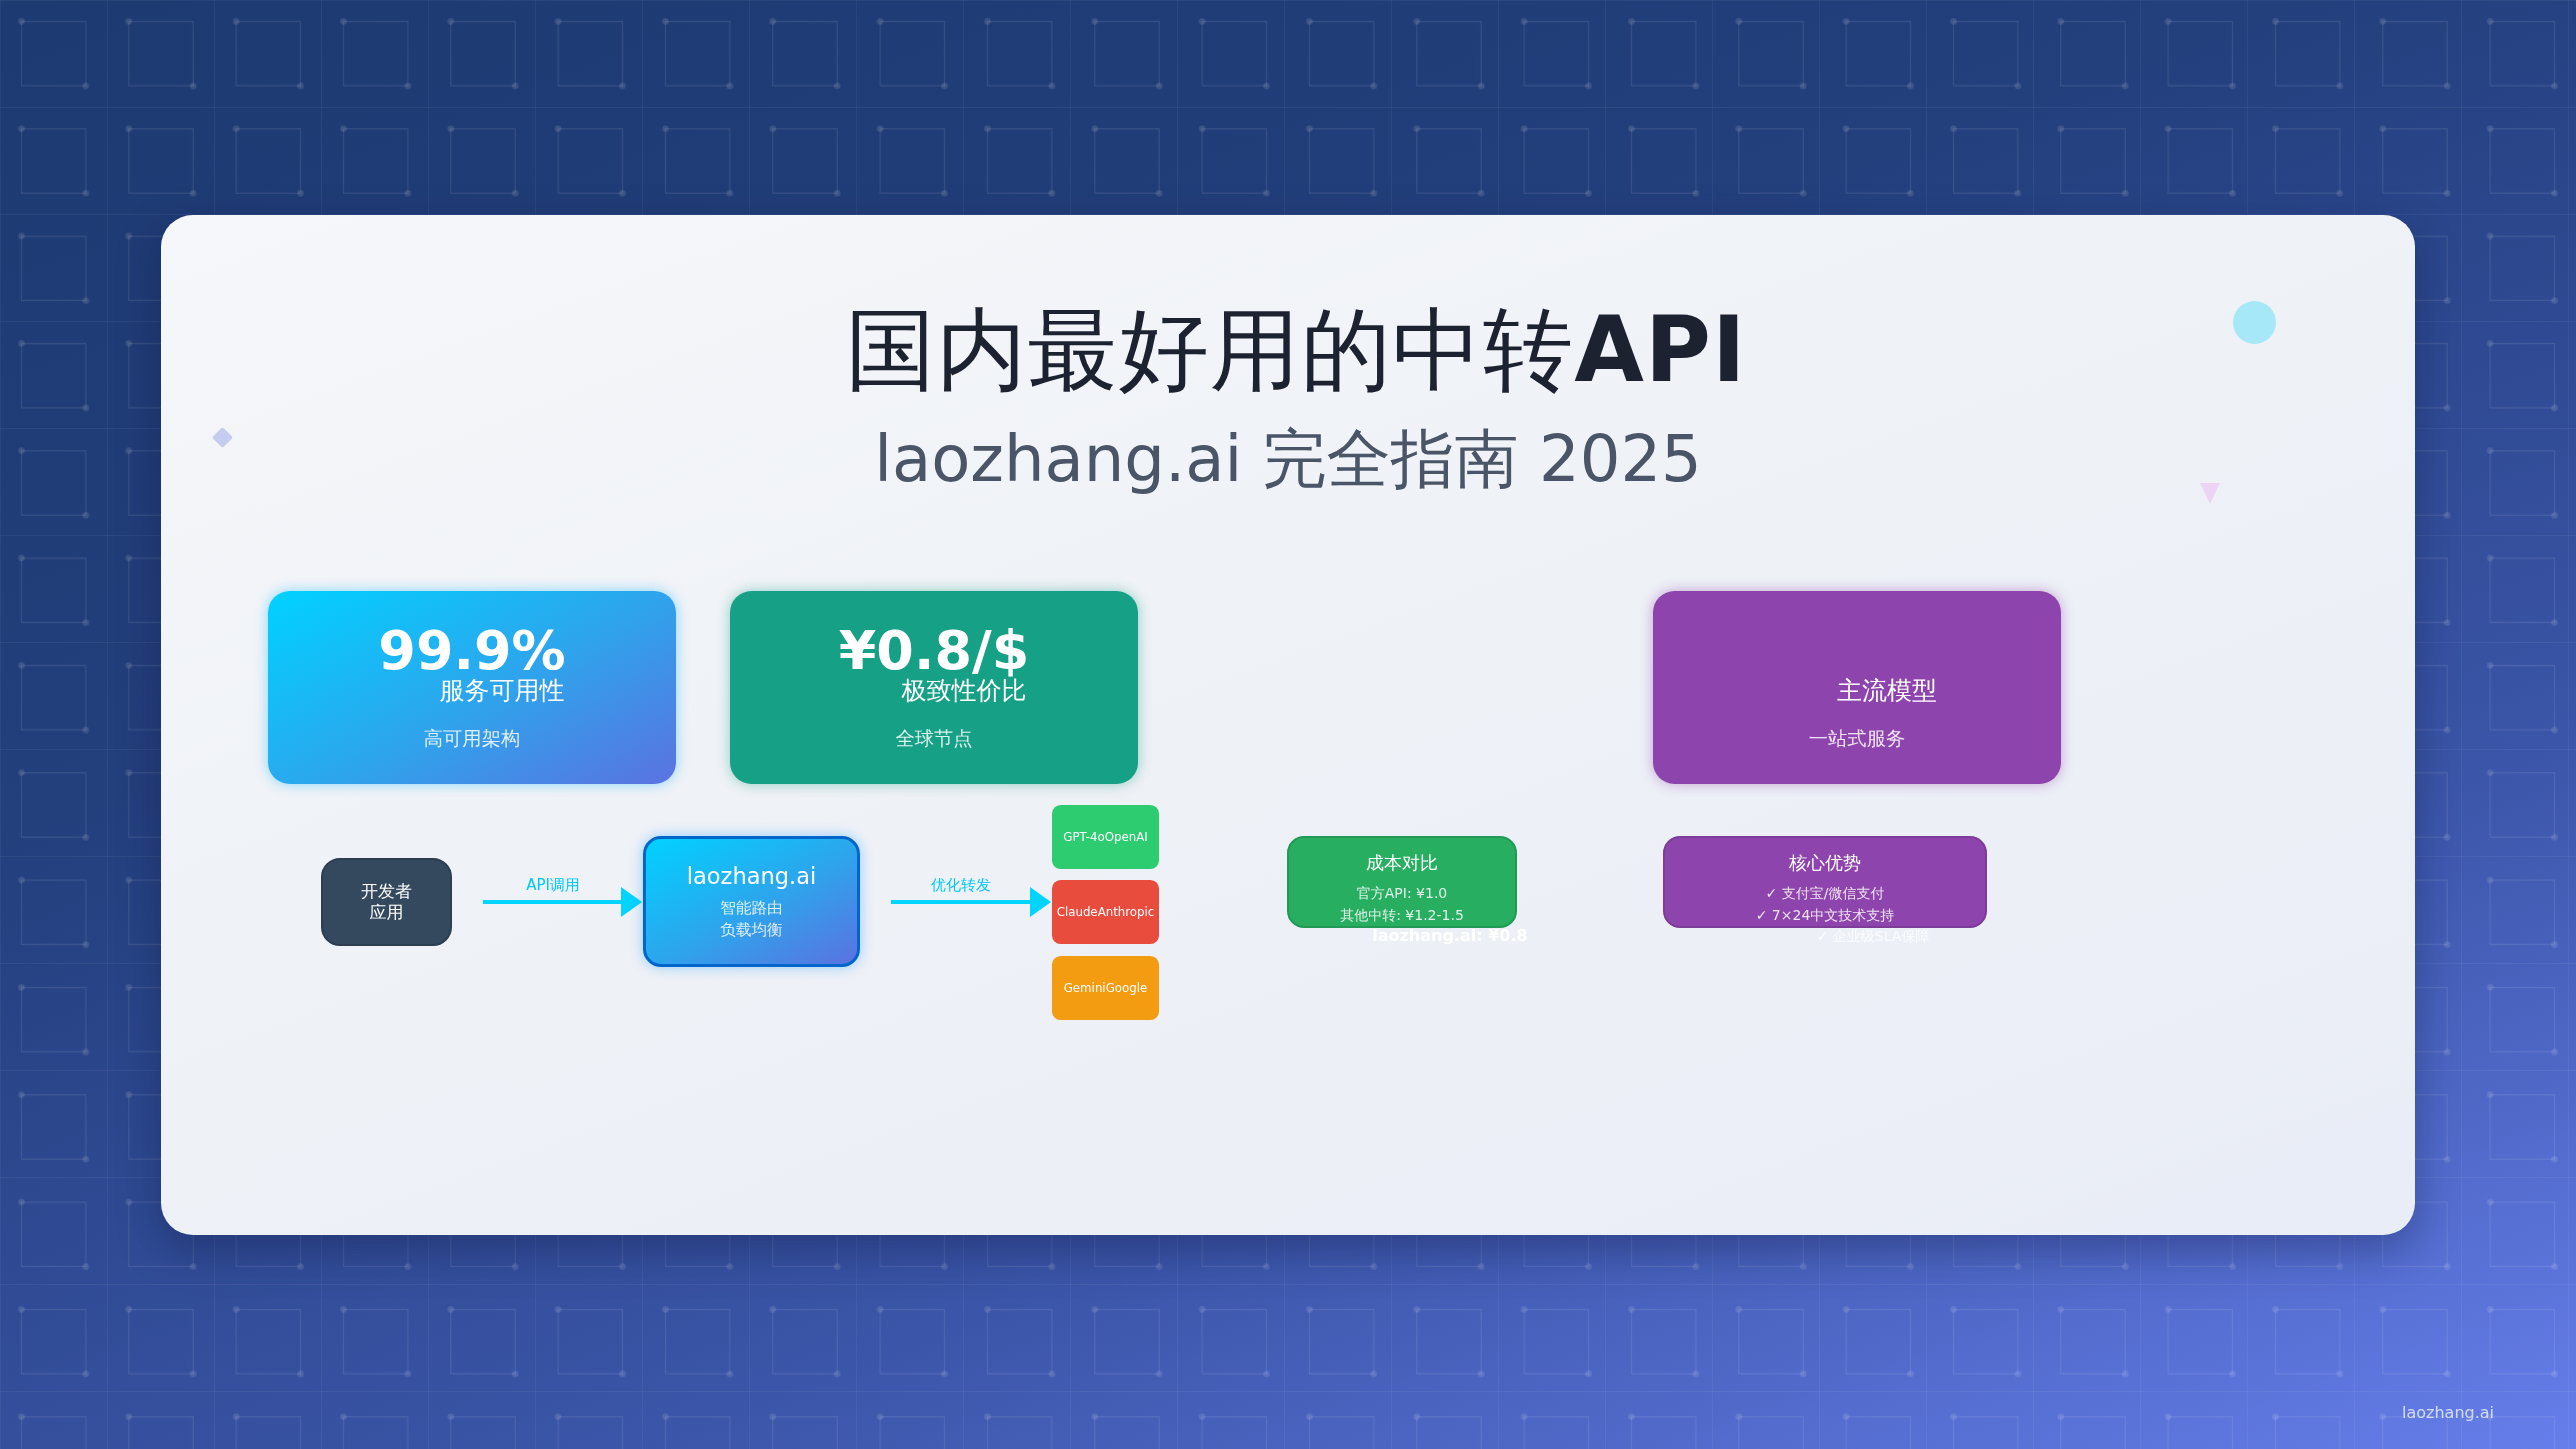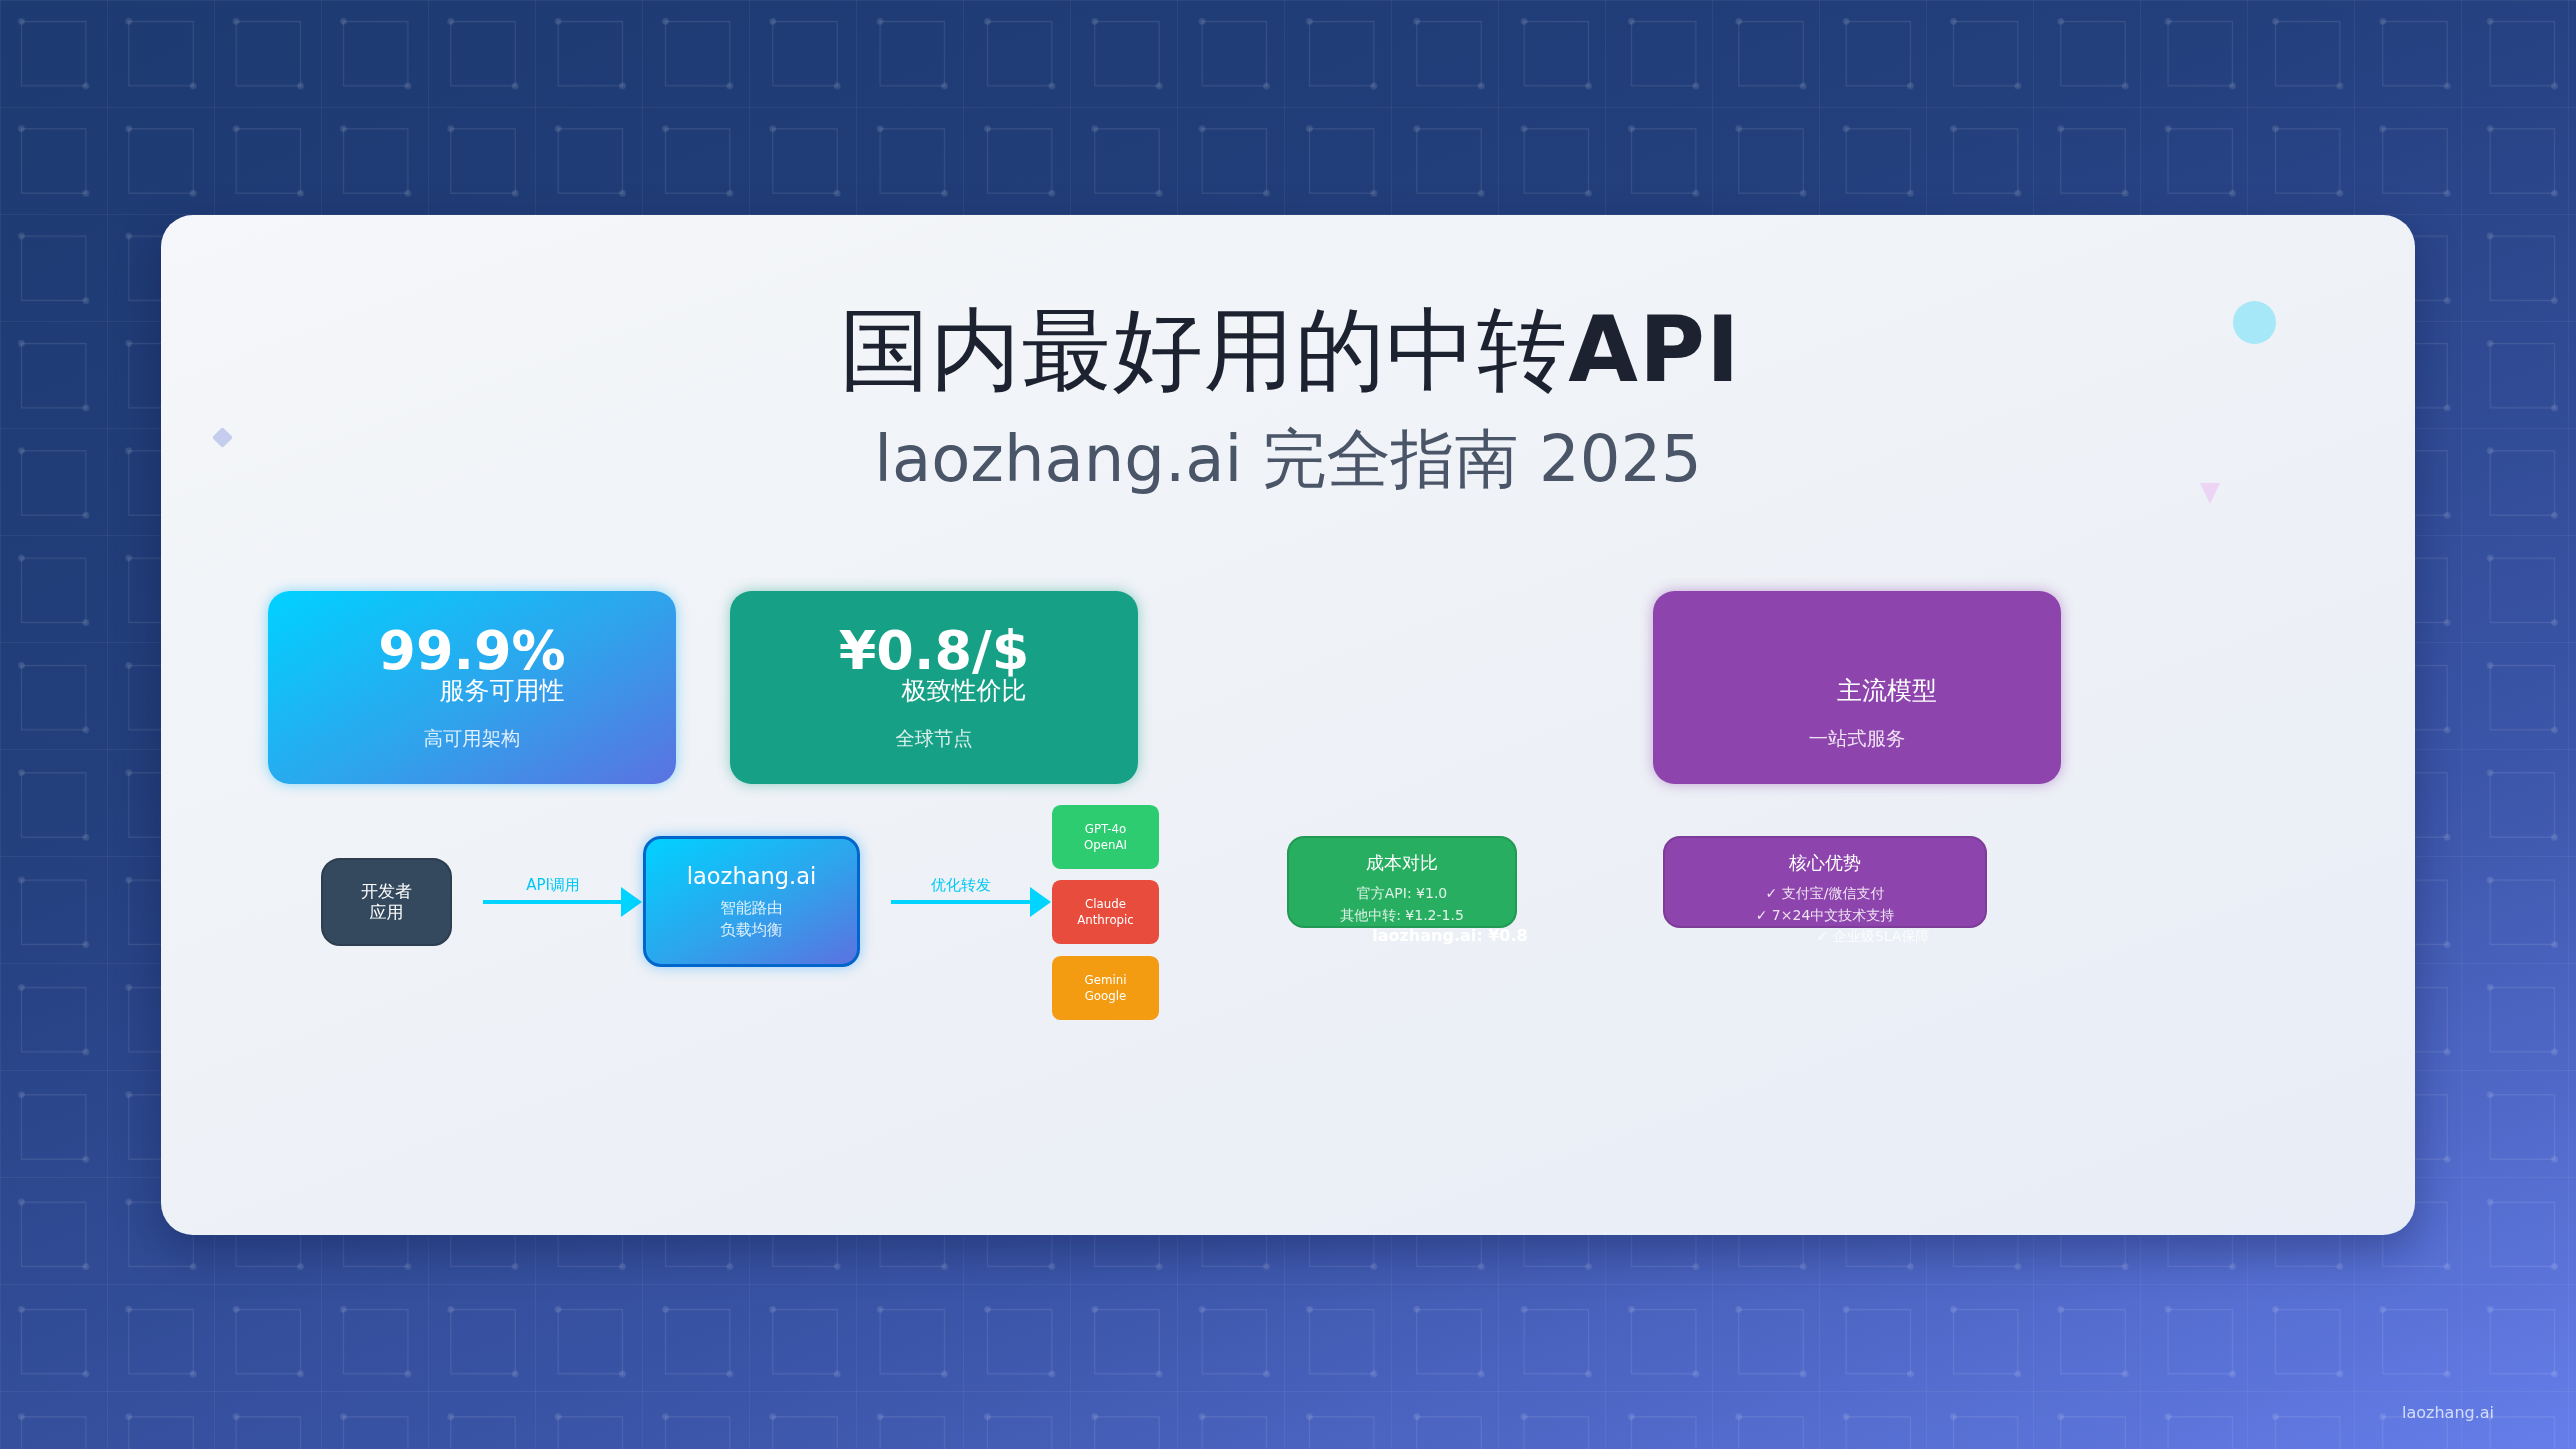--- a/index.html
+++ b/index.html
@@ -20,21 +20,21 @@
     position: absolute; inset: 0;
   }
   .card {
     position: absolute; left: 161px; top: 215px; width: 2254px; height: 1020px;
     border-radius: 32px;
     background: linear-gradient(160deg, #f5f7fa 0%, #eef1f6 50%, #e9edf7 100%);
     box-shadow: 0 16px 43px rgba(10,20,60,0.35);
     overflow: hidden;
   }
   .title {
-    position: absolute; left: 2px; width: 100%; top: 81px; text-align: center;
+    position: absolute; left: 8px; width: 100%; top: 81px; text-align: center;
     font-size: 90px; line-height: 107px; color: #1c2230; font-weight: 400;
     letter-spacing: 1.1px;
   }
   .title .latin { font-weight: 700; }
   .subtitle {
     position: absolute; left: 0; width: 100%; top: 204px; text-align: center;
     font-size: 64px; line-height: 81px; color: #4a5568; font-weight: 500;
   }
   .deco-circle {
     position: absolute; left: 2072px; top: 86px; width: 43px; height: 43px;
@@ -82,21 +82,21 @@
   .arrow { position: absolute; height: 4.3px; background: #00d4ff; }
   .arrow-head {
     position: absolute; width: 0; height: 0;
     border-top: 15px solid transparent; border-bottom: 15px solid transparent;
     border-left: 21.5px solid #00d4ff;
   }
   .arrow-label { position: absolute; color: #00c8f5; font-size: 15px; line-height: 19.3px; text-align: center; }
 
   .model {
     position: absolute; left: 891px; width: 107px; height: 64px; border-radius: 8.6px;
-    display: flex; flex-direction: column; justify-content: center; align-items: center;
+    display: flex; flex-direction: row; justify-content: center; align-items: center;
     font-size: 11.8px; line-height: 16px; color: #fff;
   }
   .model-1 { top: 590px; background: #2ecc71; }
   .model-2 { top: 665px; background: #e74c3c; }
   .model-3 { top: 741px; background: #f39c12; }
 
   .info {
     position: absolute; top: 621px; height: 92px; border-radius: 17px; color: #fff;
     text-align: center; box-sizing: border-box;
   }

